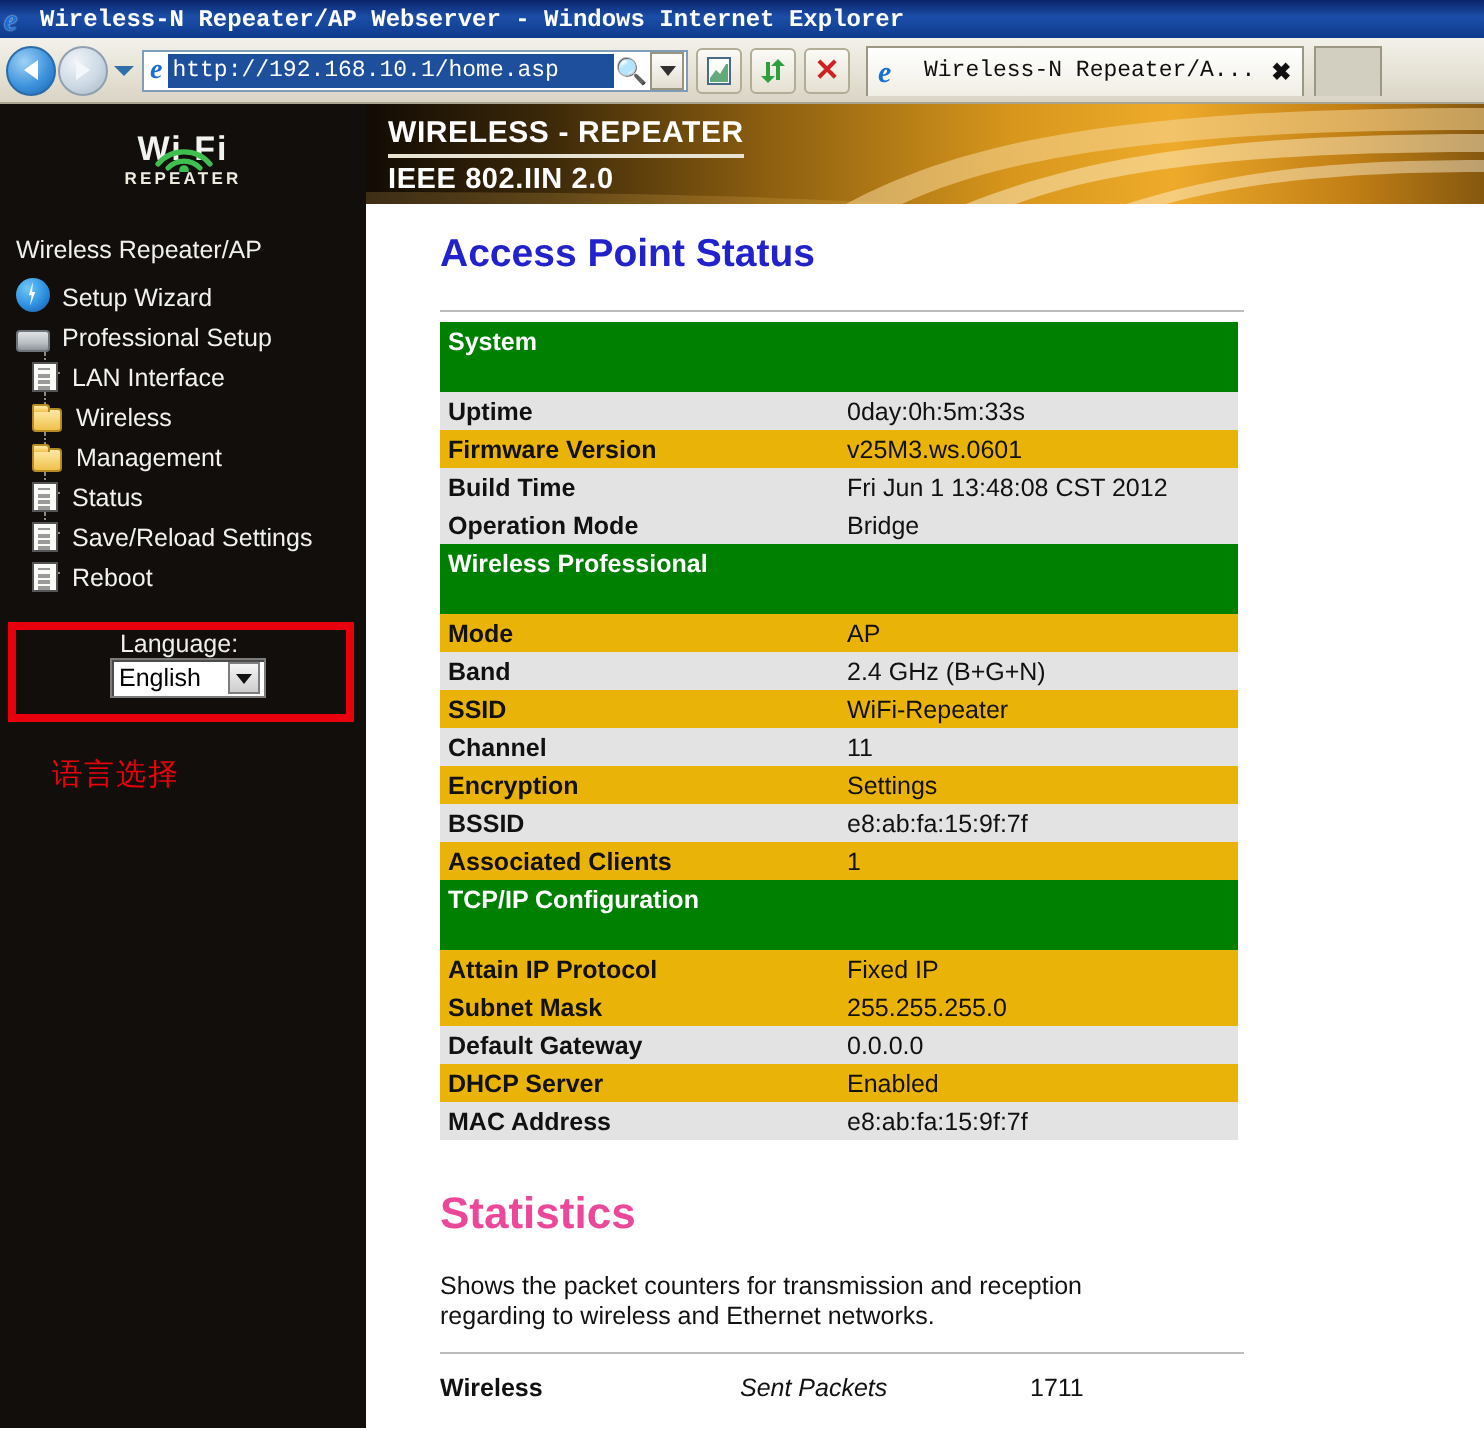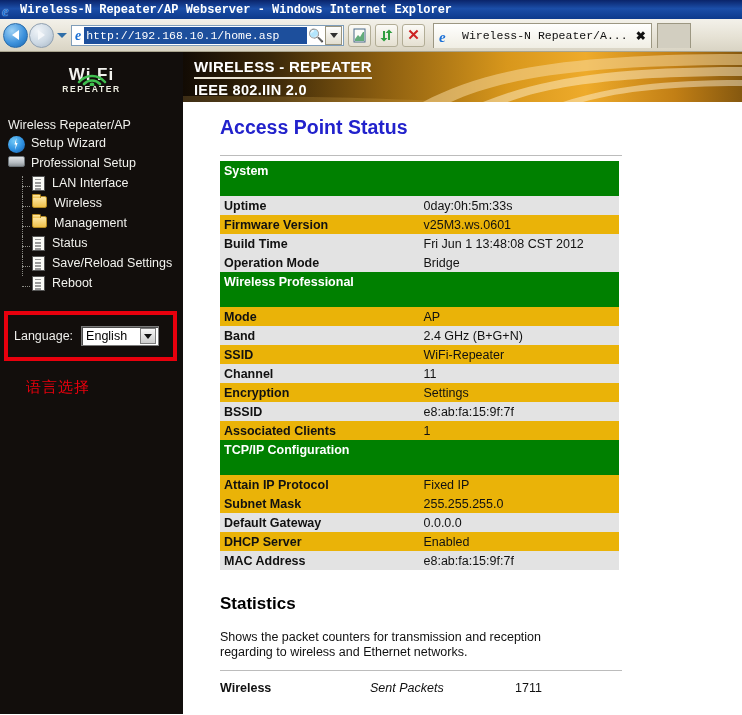--- a/index.html
+++ b/index.html
@@ -218,29 +218,29 @@
     text-align: center;
   }
   .navlist { padding: 0; margin: 0; }
   .navroot {
     color: #f0f0ec;
     font-size: 12.5px;
     padding: 2px 0 4px 8px;
     white-space: nowrap;
   }
   .navrow {
-    display: flex; align-items: flex-start;
+    display: flex; align-items: flex-end;
     color: #f2f2ee;
     font-size: 12.5px;
     height: 20px;
     white-space: nowrap;
     padding-left: 8px;
   }
   .navrow .txt { margin-left: 6px; }
-  .navrow.child { padding-left: 18px; position: relative; }
+  .navrow.child { padding-left: 2px; position: relative; }
   .navrow.child .txt { margin-left: 7px; font-size: 12.5px; }
   .treeline {
     position: absolute;
     left: 22px;
     top: 0;
     width: 1px;
     border-left: 1px dotted #8c8c86;
     height: 20px;
   }
   .treetick {
@@ -302,20 +302,21 @@
   }
 
   .langbox {
     position: absolute;
     left: 4px; top: 259px;
     width: 173px; height: 50px;
     border: 4px solid #e8000d;
     box-sizing: border-box;
     display: flex; align-items: center;
     padding-left: 6px;
+    flex-direction: column;
   }
   .langlabel {
     color: #efefec; font-size: 12.5px;
     margin-right: 8px; white-space: nowrap;
   }
   .langsel {
     width: 78px; height: 20px;
     background: #fff;
     border: 1px solid #7b7b7b;
     box-shadow: inset 1px 1px 0 #4c4c4c;
@@ -426,22 +427,22 @@
     color: #fff;
     font-weight: bold;
     padding: 2px 0 18px 4px;
   }
   table.status tr.shade td { background: #e3e3e3; }
   table.status tr.plain td { background: #eab308; }
   table.status td.k { width: 156px; font-weight: bold; }
   table.status td.v { width: 243px; }
 
   h1.stat {
-    color: #000000;
-    font-size: 17px;
+    color: #ec4899;
+    font-size: 22px;
     font-weight: bold;
     margin: 24px 0 16px 0;
   }
   .stat-hr {
     width: 402px; height: 0;
     border-top: 1px solid #bcbcbc;
     margin: 8px 0 0 0;
   }
   table.pkt {
     width: 402px;

